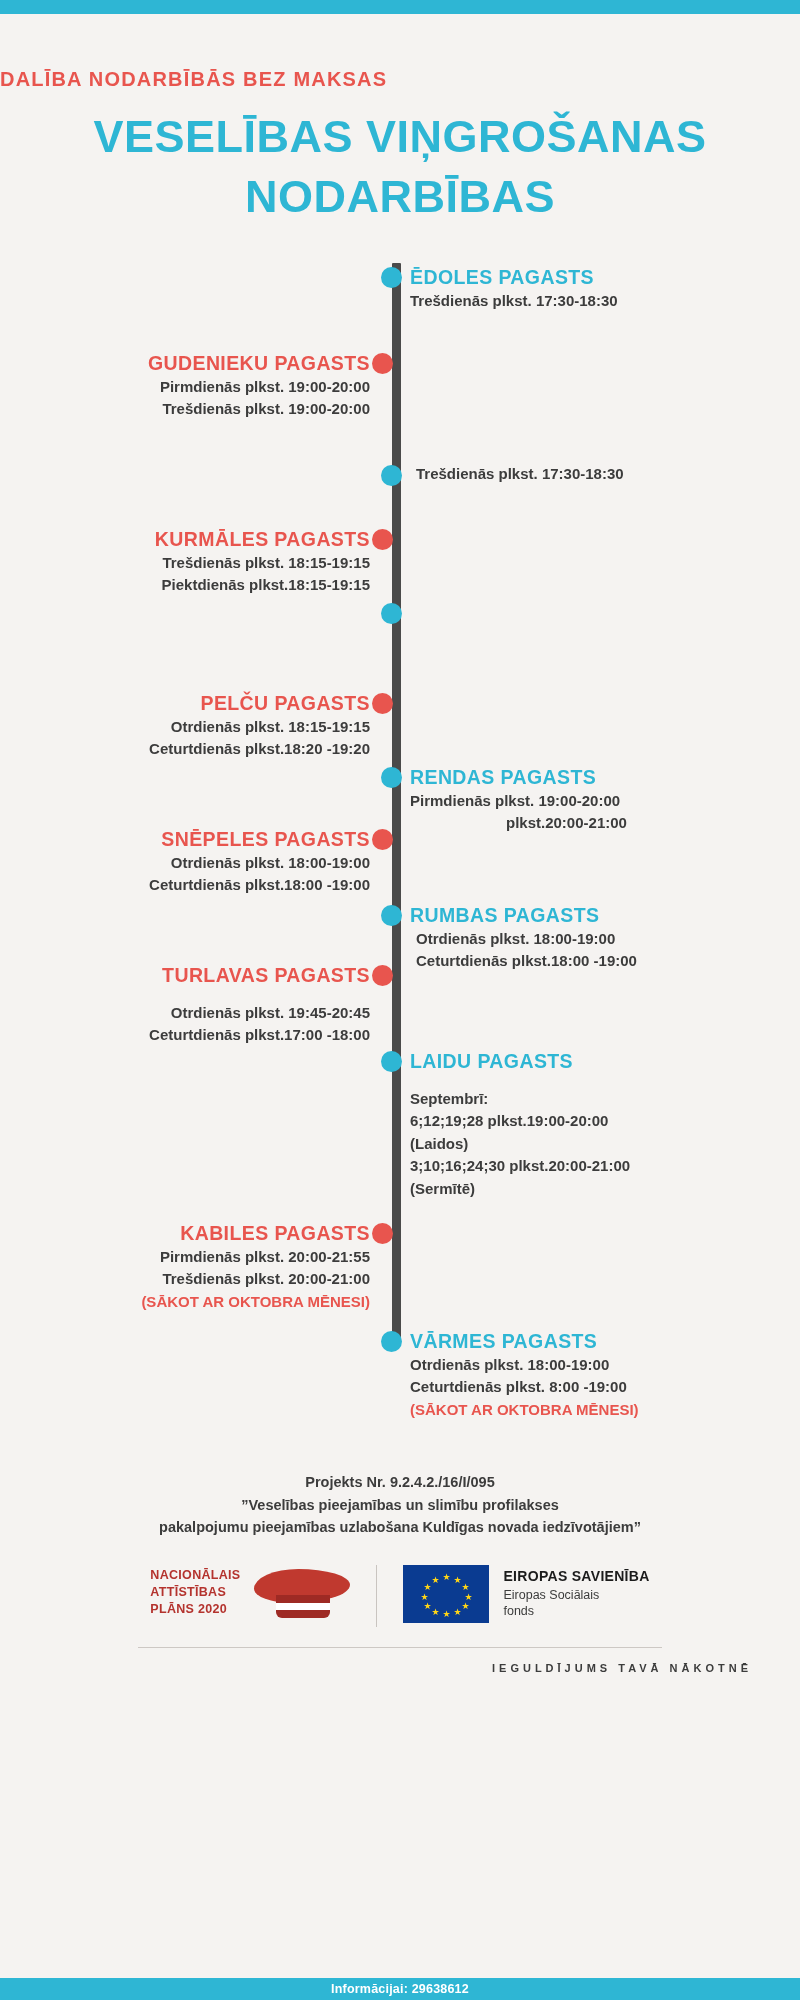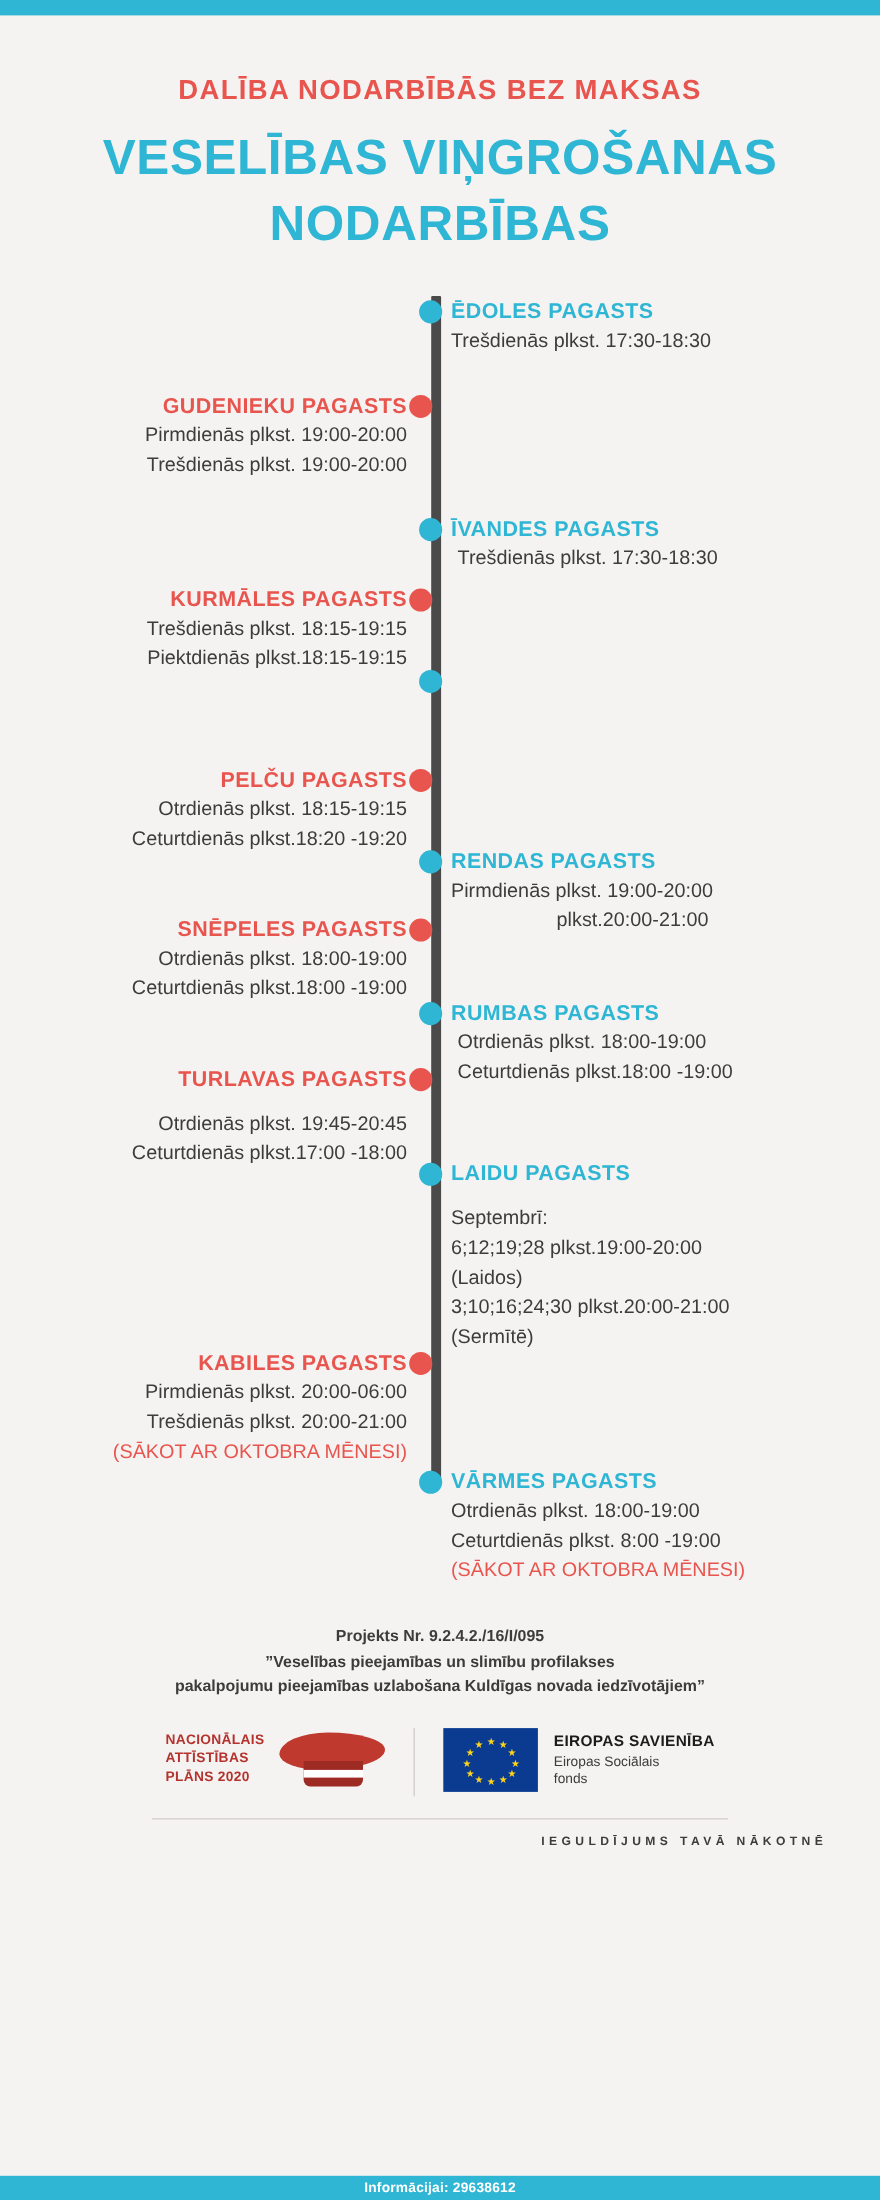--- a/index.html
+++ b/index.html
@@ -29,24 +29,24 @@
     background: #2eb6d4;
     color: #ffffff;
     font-size: 12.5px;
     font-weight: bold;
     display: flex;
     align-items: center;
     justify-content: center;
     letter-spacing: .2px;
   }
   .kicker {
-    text-align: center;
+    text-align: left;
     color: #e8554e;
     font-weight: bold;
-    font-size: 25px;
+    font-size: 20px;
     letter-spacing: 1.2px;
     margin-top: 54px;
     text-transform: uppercase;
     font-stretch: condensed;
   }
   .title {
     text-align: center;
     color: #2eb6d4;
     font-weight: bold;
     font-size: 45px;
@@ -103,23 +103,24 @@
     font-weight: bold;
     font-size: 19.5px;
     letter-spacing: .4px;
     text-transform: uppercase;
     line-height: 1.25;
   }
   .place.blue { color: #2eb6d4; }
   .place.red  { color: #e8554e; }
   .line {
     color: #3c3c3c;
-    font-size: 18px;
+    font-size: 15px;
     line-height: 1.5;
     white-space: pre;
+    font-weight: bold;
   }
   .line.note { color: #e8554e; }
   .line.indent { padding-left: 96px; }
   .line.gap { margin-top: 14px; }
 
   
   .footer {
     margin-top: 18px;
     padding: 0 48px;
   }
@@ -258,21 +259,20 @@
       <div class="entry left">
         <div class="place red">GUDENIEKU PAGASTS</div>
         <div class="line">Pirmdienās plkst. 19:00-20:00</div>
         <div class="line">Trešdienās plkst. 19:00-20:00</div>
       </div>
     </div>
 
     <div class="row" style="height:64px">
       <div class="dot blue" style="top:4px"></div>
       <div class="entry right">
-        <div class="place blue">ĪVANDES PAGASTS</div>
         <div class="line" style="padding-left:6px">Trešdienās plkst. 17:30-18:30</div>
       </div>
     </div>
 
     <div class="row" style="height:74px">
       <div class="dot red" style="top:4px"></div>
       <div class="entry left">
         <div class="place red">KURMĀLES PAGASTS</div>
         <div class="line">Trešdienās plkst. 18:15-19:15</div>
         <div class="line">Piektdienās plkst.18:15-19:15</div>
@@ -337,21 +337,21 @@
         <div class="line">(Laidos)</div>
         <div class="line">3;10;16;24;30 plkst.20:00-21:00</div>
         <div class="line">(Sermītē)</div>
       </div>
     </div>
 
     <div class="row" style="height:108px">
       <div class="dot red" style="top:4px"></div>
       <div class="entry left">
         <div class="place red">KABILES PAGASTS</div>
-        <div class="line">Pirmdienās plkst. 20:00-06:00</div>
+        <div class="line">Pirmdienās plkst. 20:00-21:55</div>
         <div class="line">Trešdienās plkst. 20:00-21:00</div>
         <div class="line note">(SĀKOT AR OKTOBRA MĒNESI)</div>
       </div>
     </div>
 
     <div class="row" style="height:96px">
       <div class="dot blue" style="top:4px"></div>
       <div class="entry right">
         <div class="place blue">VĀRMES PAGASTS</div>
         <div class="line">Otrdienās plkst. 18:00-19:00</div>

